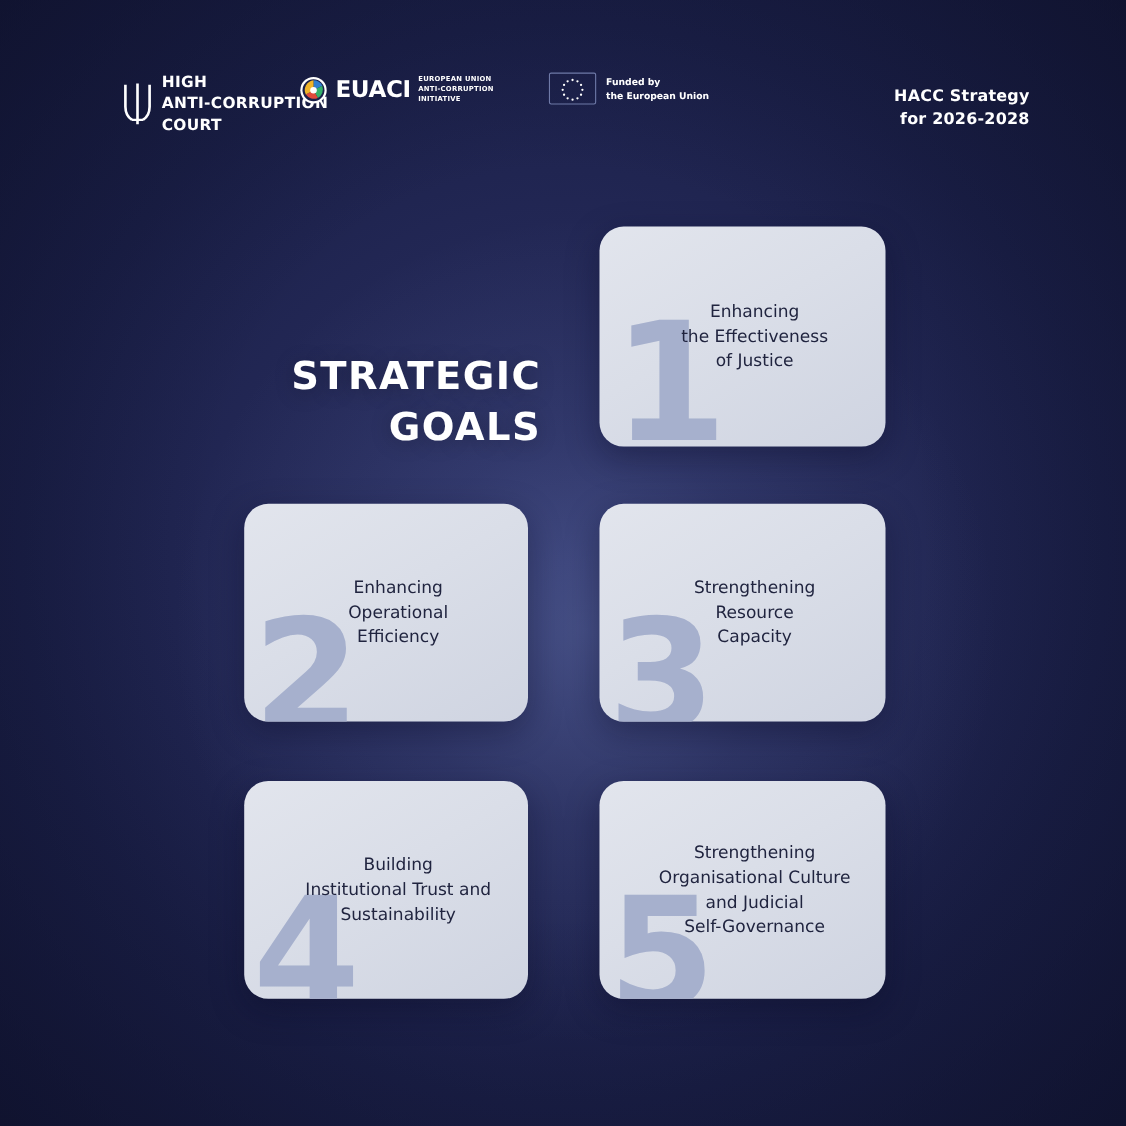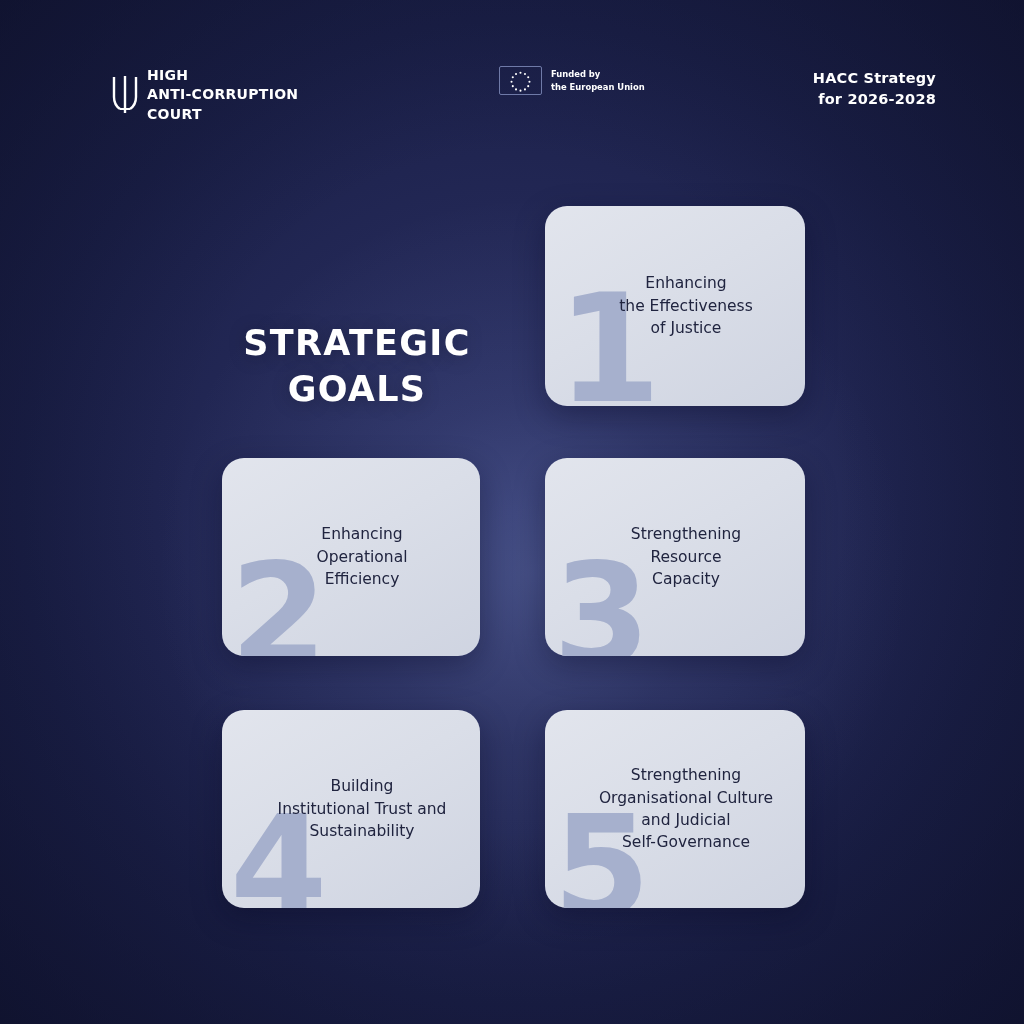--- a/index.html
+++ b/index.html
@@ -57,29 +57,29 @@
   .eu-flag {
     width:43px; height:29px; border:1px solid #6f7aa8; border-radius:2px;
     position:relative; background:transparent;
   }
   .eu-stars { position:absolute; inset:0; }
   .eu-text {
     color:#ffffff; font-size:8.4px; font-weight:bold; line-height:1.5;
     white-space:pre-line;
   }
   .hacc-strategy {
-    position:absolute; right:88px; top:10px;
+    position:absolute; right:88px; top:20px;
     color:#ffffff; font-size:14.5px; font-weight:bold; line-height:1.45;
     text-align:right; white-space:pre-line; letter-spacing:0.2px;
   }
 
   
   .title {
     position:absolute; left:222px; top:320px; width:270px;
-    text-align:center;
+    text-align:right;
     color:#ffffff; font-weight:bold; font-size:35px; line-height:1.32;
     letter-spacing:1.3px;
     white-space:pre-line;
     text-shadow:0 2px 18px rgba(0,0,0,0.25);
   }
 
   
   .card {
     position:absolute;
     border-radius:22px;
@@ -123,20 +123,35 @@
       <path d="M2 2 L2 22 Q2 30 8 34" stroke="#ffffff" stroke-width="2.4" fill="none"></path>
       <path d="M13 1 L13 38" stroke="#ffffff" stroke-width="2.4" fill="none"></path>
       <path d="M24 2 L24 22 Q24 30 18 34" stroke="#ffffff" stroke-width="2.4" fill="none"></path>
       <path d="M8 34 L18 34" stroke="#ffffff" stroke-width="2" fill="none"></path>
     </svg>
     <div class="logo-hacc-text">HIGH
 ANTI-CORRUPTION
 COURT</div>
   </div>
 
+  <div class="logo-euaci">
+    <svg class="euaci-mark" viewBox="0 0 26 26">
+      <circle cx="13" cy="13" r="12" fill="#ffffff"></circle>
+      <circle cx="13" cy="13" r="10" fill="#1b2049"></circle>
+      <path d="M13 4 a9 9 0 0 1 8 5 l-8 4 z" fill="#2f7fd0"></path>
+      <path d="M21 9 a9 9 0 0 1 -4 11 l-4 -7 z" fill="#34b06a"></path>
+      <path d="M17 20 a9 9 0 0 1 -11 -3 l7 -4 z" fill="#e04a3a"></path>
+      <path d="M6 17 a9 9 0 0 1 7 -13 l0 9 z" fill="#f0b429"></path>
+      <circle cx="13" cy="13" r="3" fill="#ffffff"></circle>
+    </svg>
+    <div class="euaci-word">EUACI</div>
+    <div class="euaci-sub">EUROPEAN UNION
+ANTI-CORRUPTION
+INITIATIVE</div>
+  </div>
 
   <div class="logo-eu">
     <div class="eu-flag">
       <svg class="eu-stars" viewBox="0 0 43 29">
         <g fill="#ffffff">
           <circle cx="21.5" cy="6" r="1.1"></circle>
           <circle cx="26.2" cy="7.3" r="1.1"></circle>
           <circle cx="29.6" cy="10.7" r="1.1"></circle>
           <circle cx="30.9" cy="15.4" r="1.1"></circle>
           <circle cx="29.6" cy="20.1" r="1.1"></circle>

